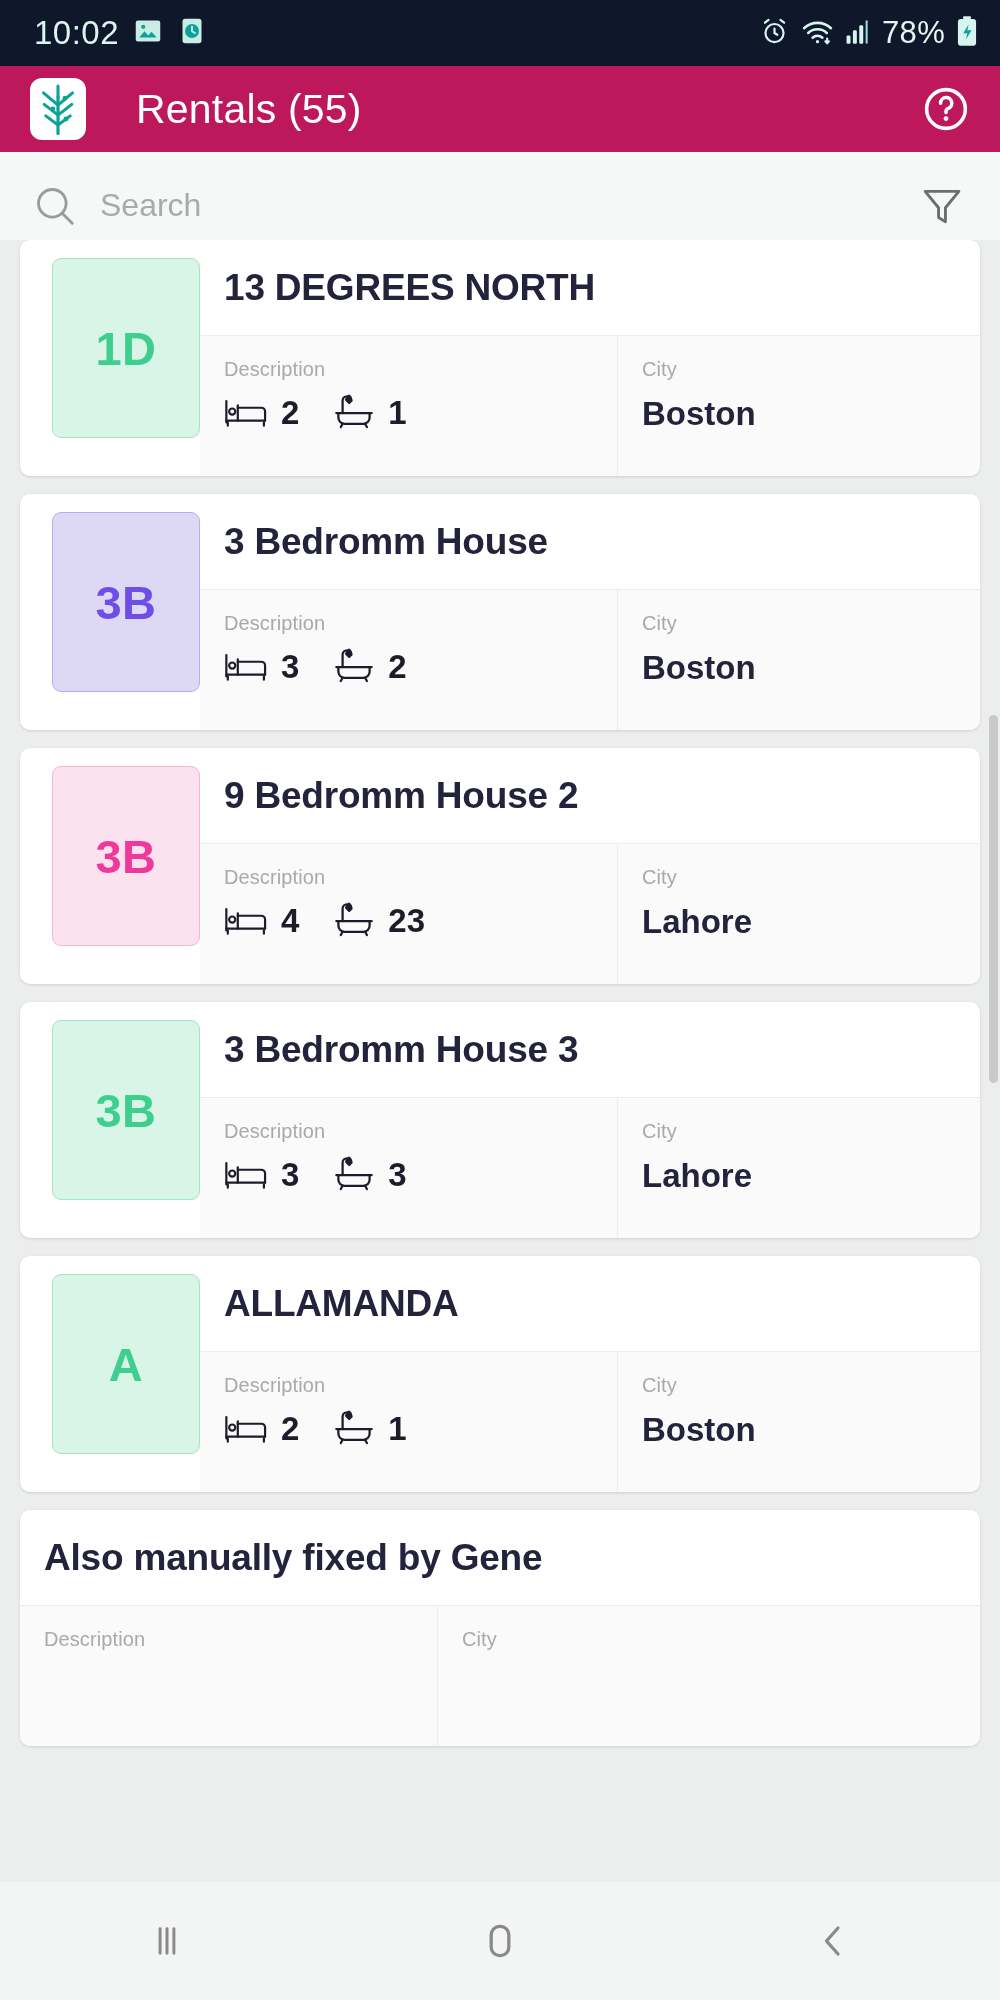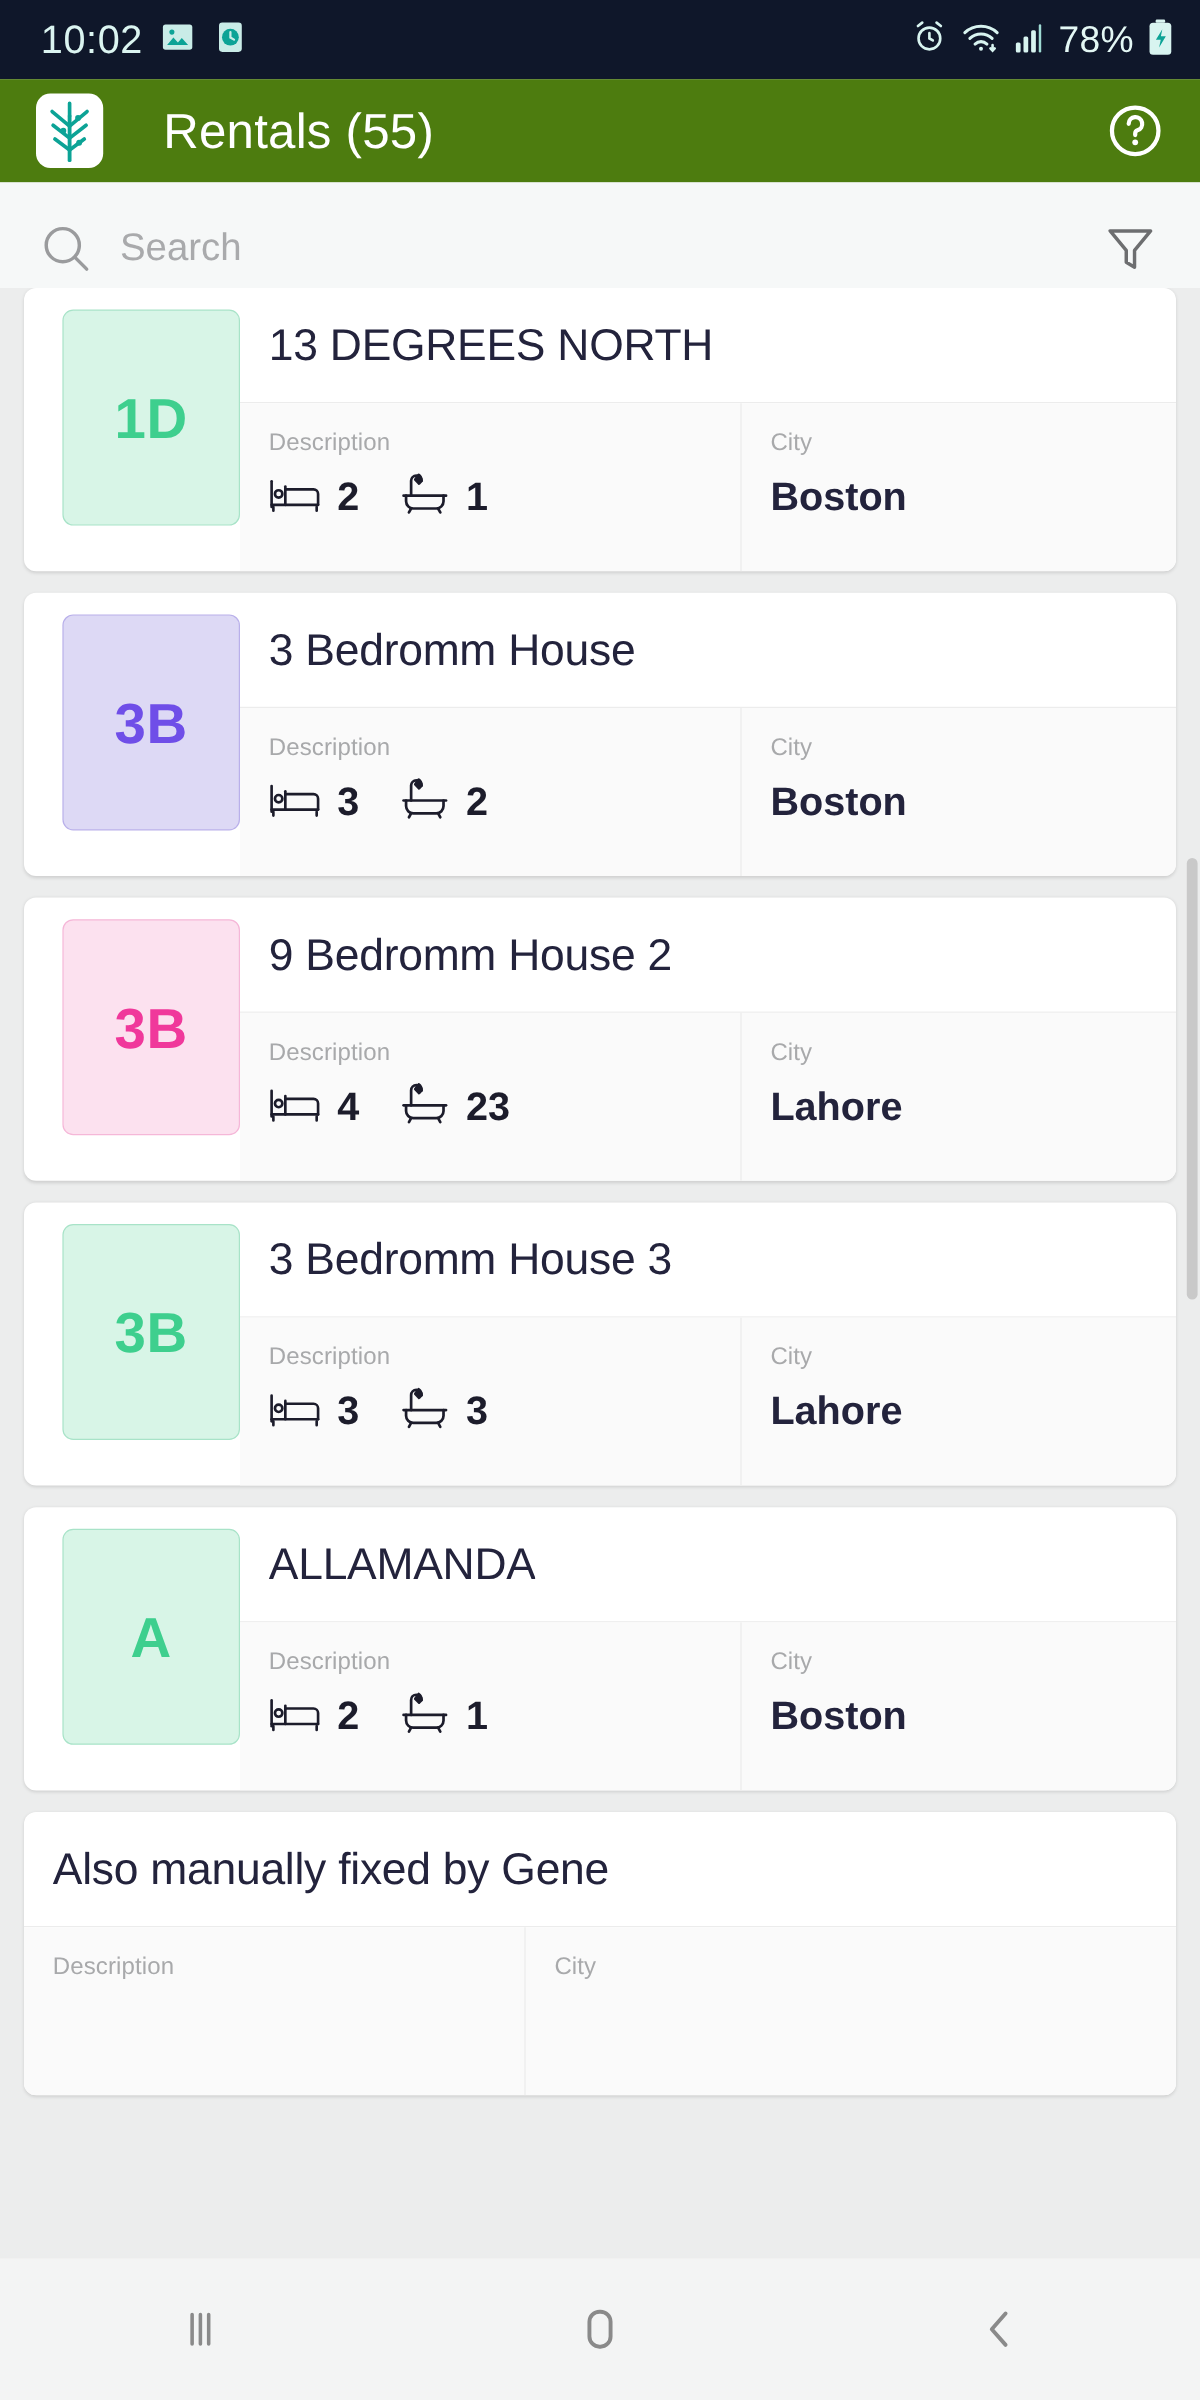--- a/index.html
+++ b/index.html
@@ -19,41 +19,41 @@
     color:#d8f4f0;
   }
   .sb-left { display:flex; align-items:center; gap:14px; }
   .sb-time { font-size:33px; font-weight:400; letter-spacing:.5px; color:#dbf5f1; }
   .sb-right { margin-left:auto; display:flex; align-items:center; gap:11px; }
   .sb-pct { font-size:31px; color:#e3f7f4; letter-spacing:.3px; }
   .ic { display:block; }
 
   
   .appbar {
-    height:86px; background:#4d7c0f;
+    height:86px; background:#be185d;
     display:flex; align-items:center;
     padding:0 26px 0 30px;
   }
   .logo-box {
     width:56px; height:62px; border-radius:12px;
     background:#ffffff; display:flex; align-items:center; justify-content:center;
     flex:0 0 auto;
   }
   .appbar-title {
     margin-left:50px;
     font-size:41px; color:#ffffff; font-weight:400; letter-spacing:.2px;
   }
   .help-btn { margin-left:auto; width:56px; height:56px; display:flex; align-items:center; justify-content:center; }
 
   
   .searchbar {
     height:112px; background:#f6f8f8;
     display:flex; align-items:center;
     padding:2px 30px 0 24px;
-    border-bottom:5px solid #be185d;
+    border-bottom:7px solid #be185d;
   }
   .search-icon-wrap { width:62px; display:flex; align-items:center; justify-content:center; }
   .search-input {
     flex:1; border:none; outline:none; background:transparent;
     font-family:"Liberation Sans", sans-serif;
     font-size:32px; color:#4a4a4a; margin-left:14px;
   }
   .search-input::placeholder { color:#a9aaac; }
   .filter-btn { width:56px; display:flex; align-items:center; justify-content:center; }
 
@@ -77,21 +77,21 @@
     display:flex; align-items:center; justify-content:center;
     font-size:47px; font-weight:700; letter-spacing:.5px;
   }
   .card-body { flex:1; display:flex; flex-direction:column; min-width:0; }
   .card-title-row {
     height:96px; display:flex; align-items:center;
     padding-left:24px; padding-right:20px;
     border-bottom:1px solid #ececec;
   }
   .card-title {
-    font-size:37px; font-weight:400; color:#23233c;
+    font-size:37px; font-weight:700; color:#23233c;
     white-space:nowrap; overflow:hidden; text-overflow:ellipsis;
     letter-spacing:-.2px;
   }
   .card-cols { flex:1; display:flex; background:#fafafa; }
   .col { padding:22px 0 0 24px; min-width:0; }
   .col-desc { width:418px; flex:0 0 418px; border-right:1px solid #ececec; }
   .col-city { flex:1; }
   .col-label { font-size:20px; color:#a8a9ab; font-weight:400; letter-spacing:.1px; }
   .col-value { margin-top:14px; font-size:33px; font-weight:700; color:#23233c; }
   .metrics { margin-top:12px; display:flex; align-items:center; gap:34px; }

